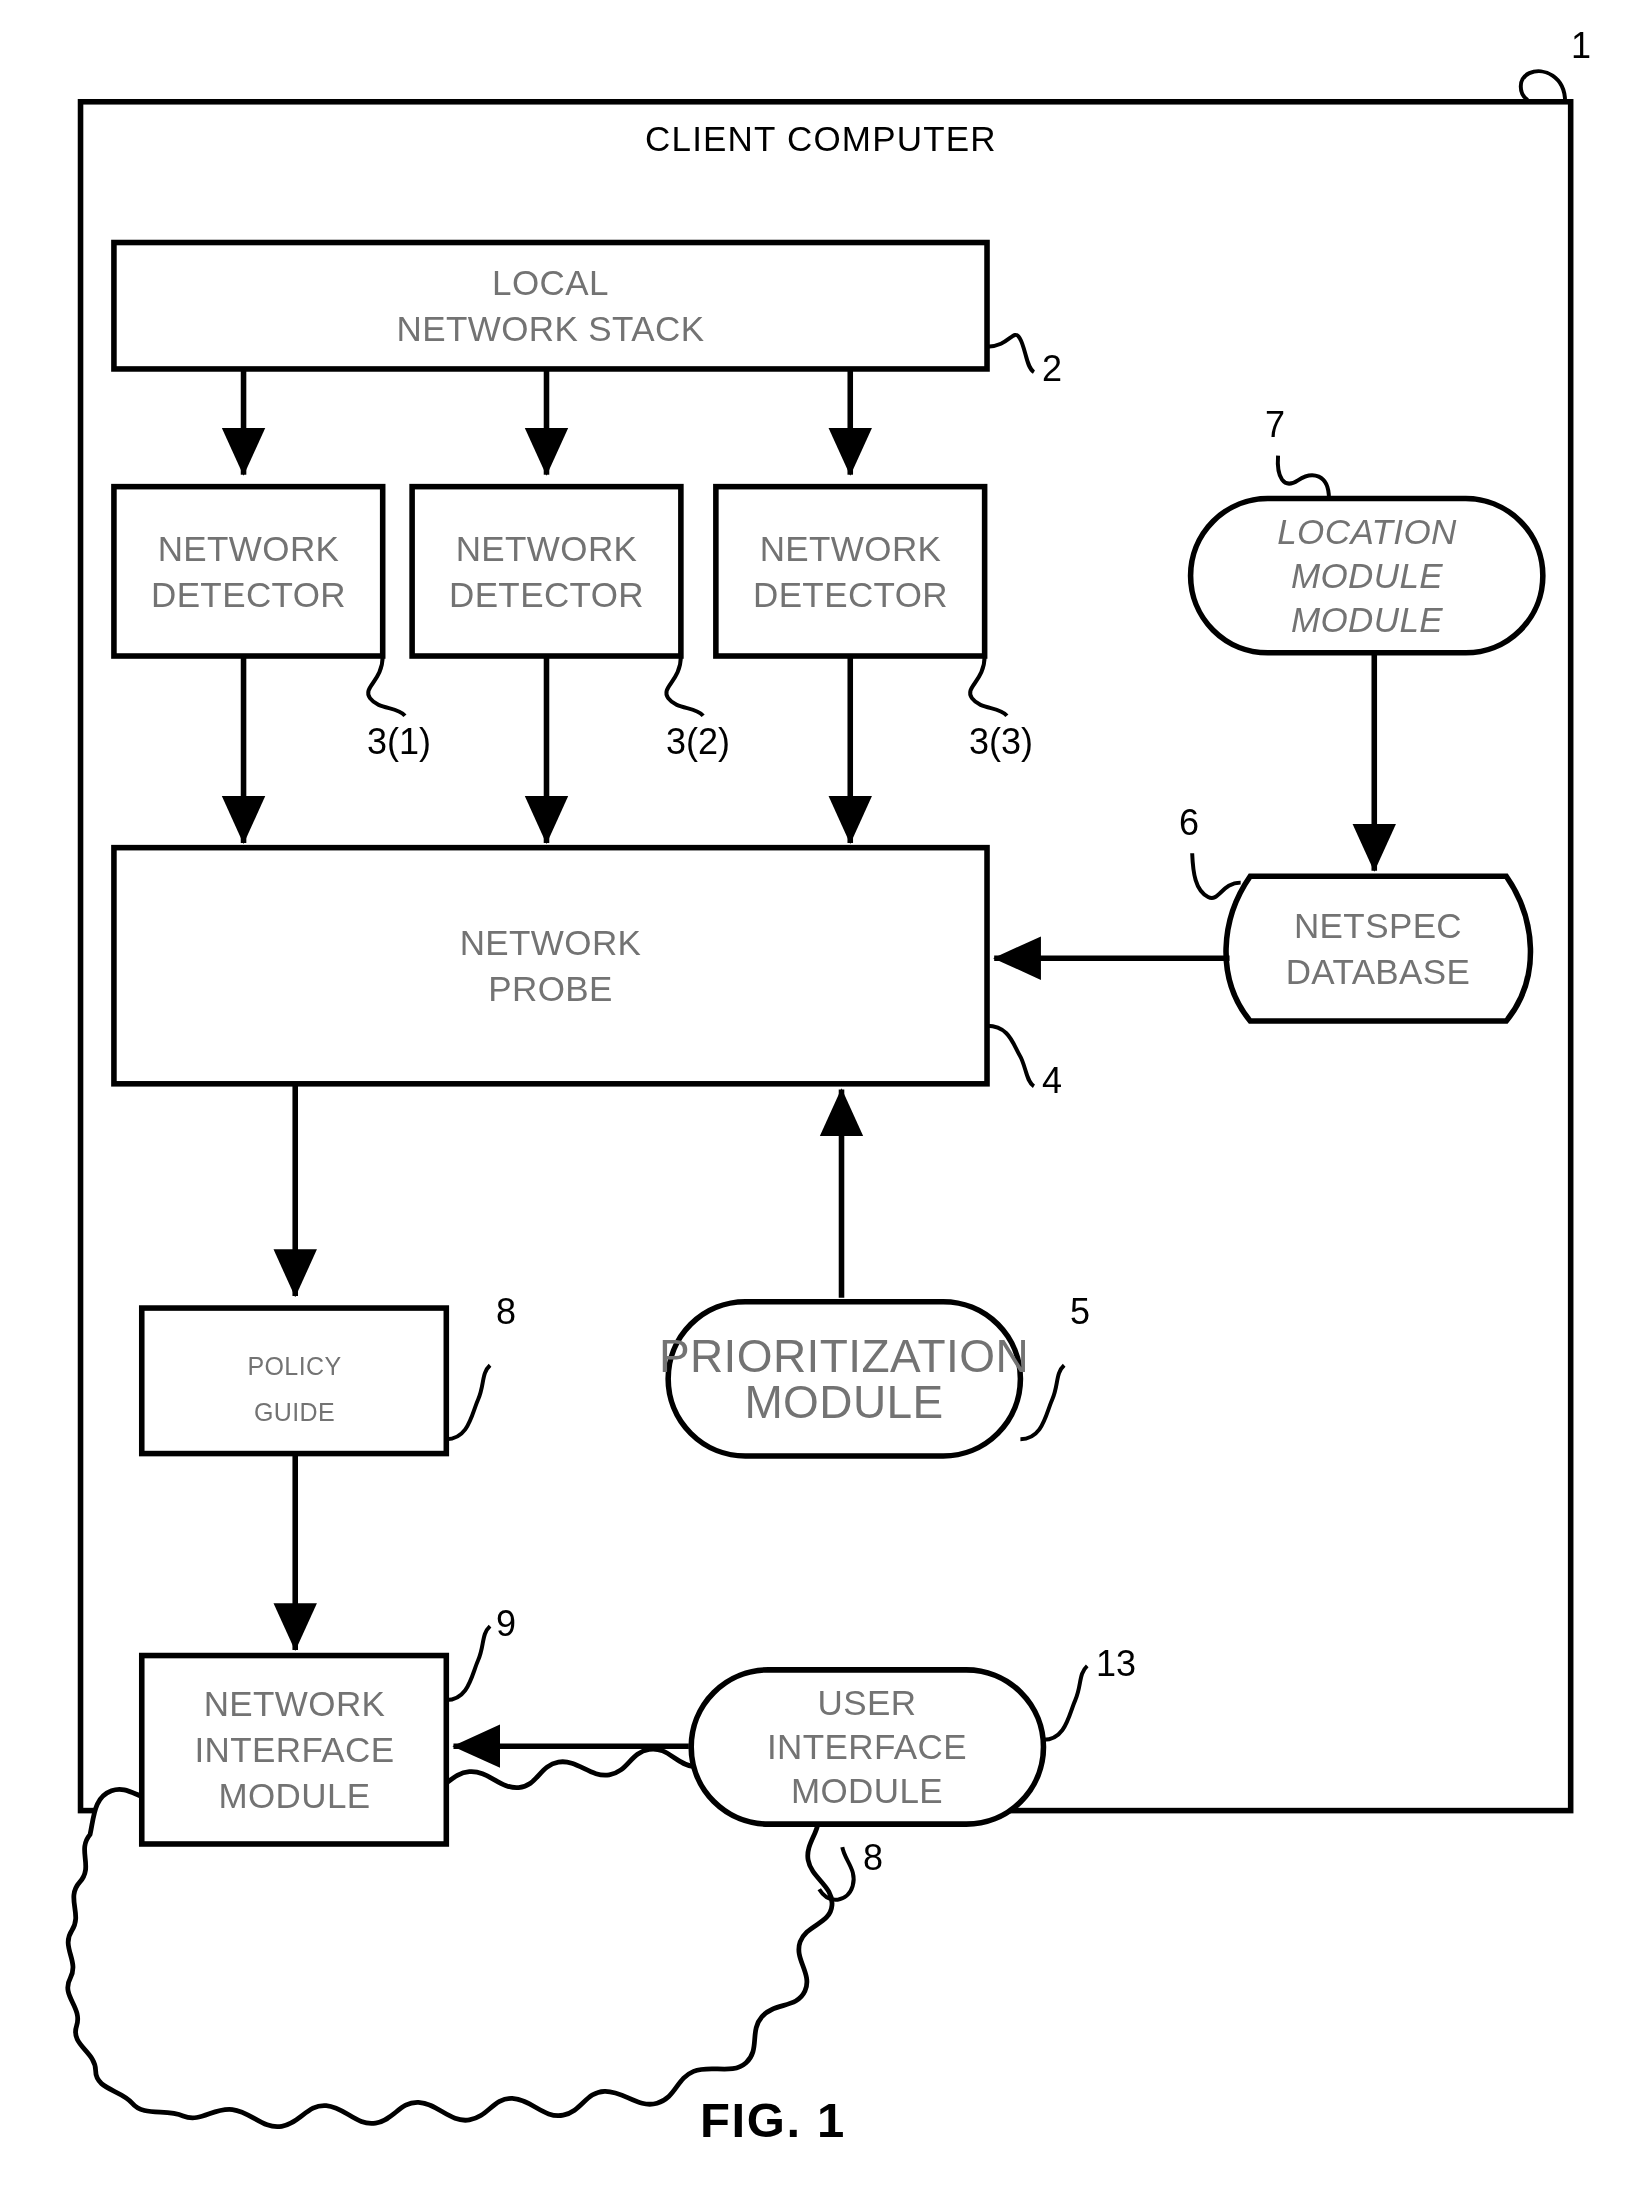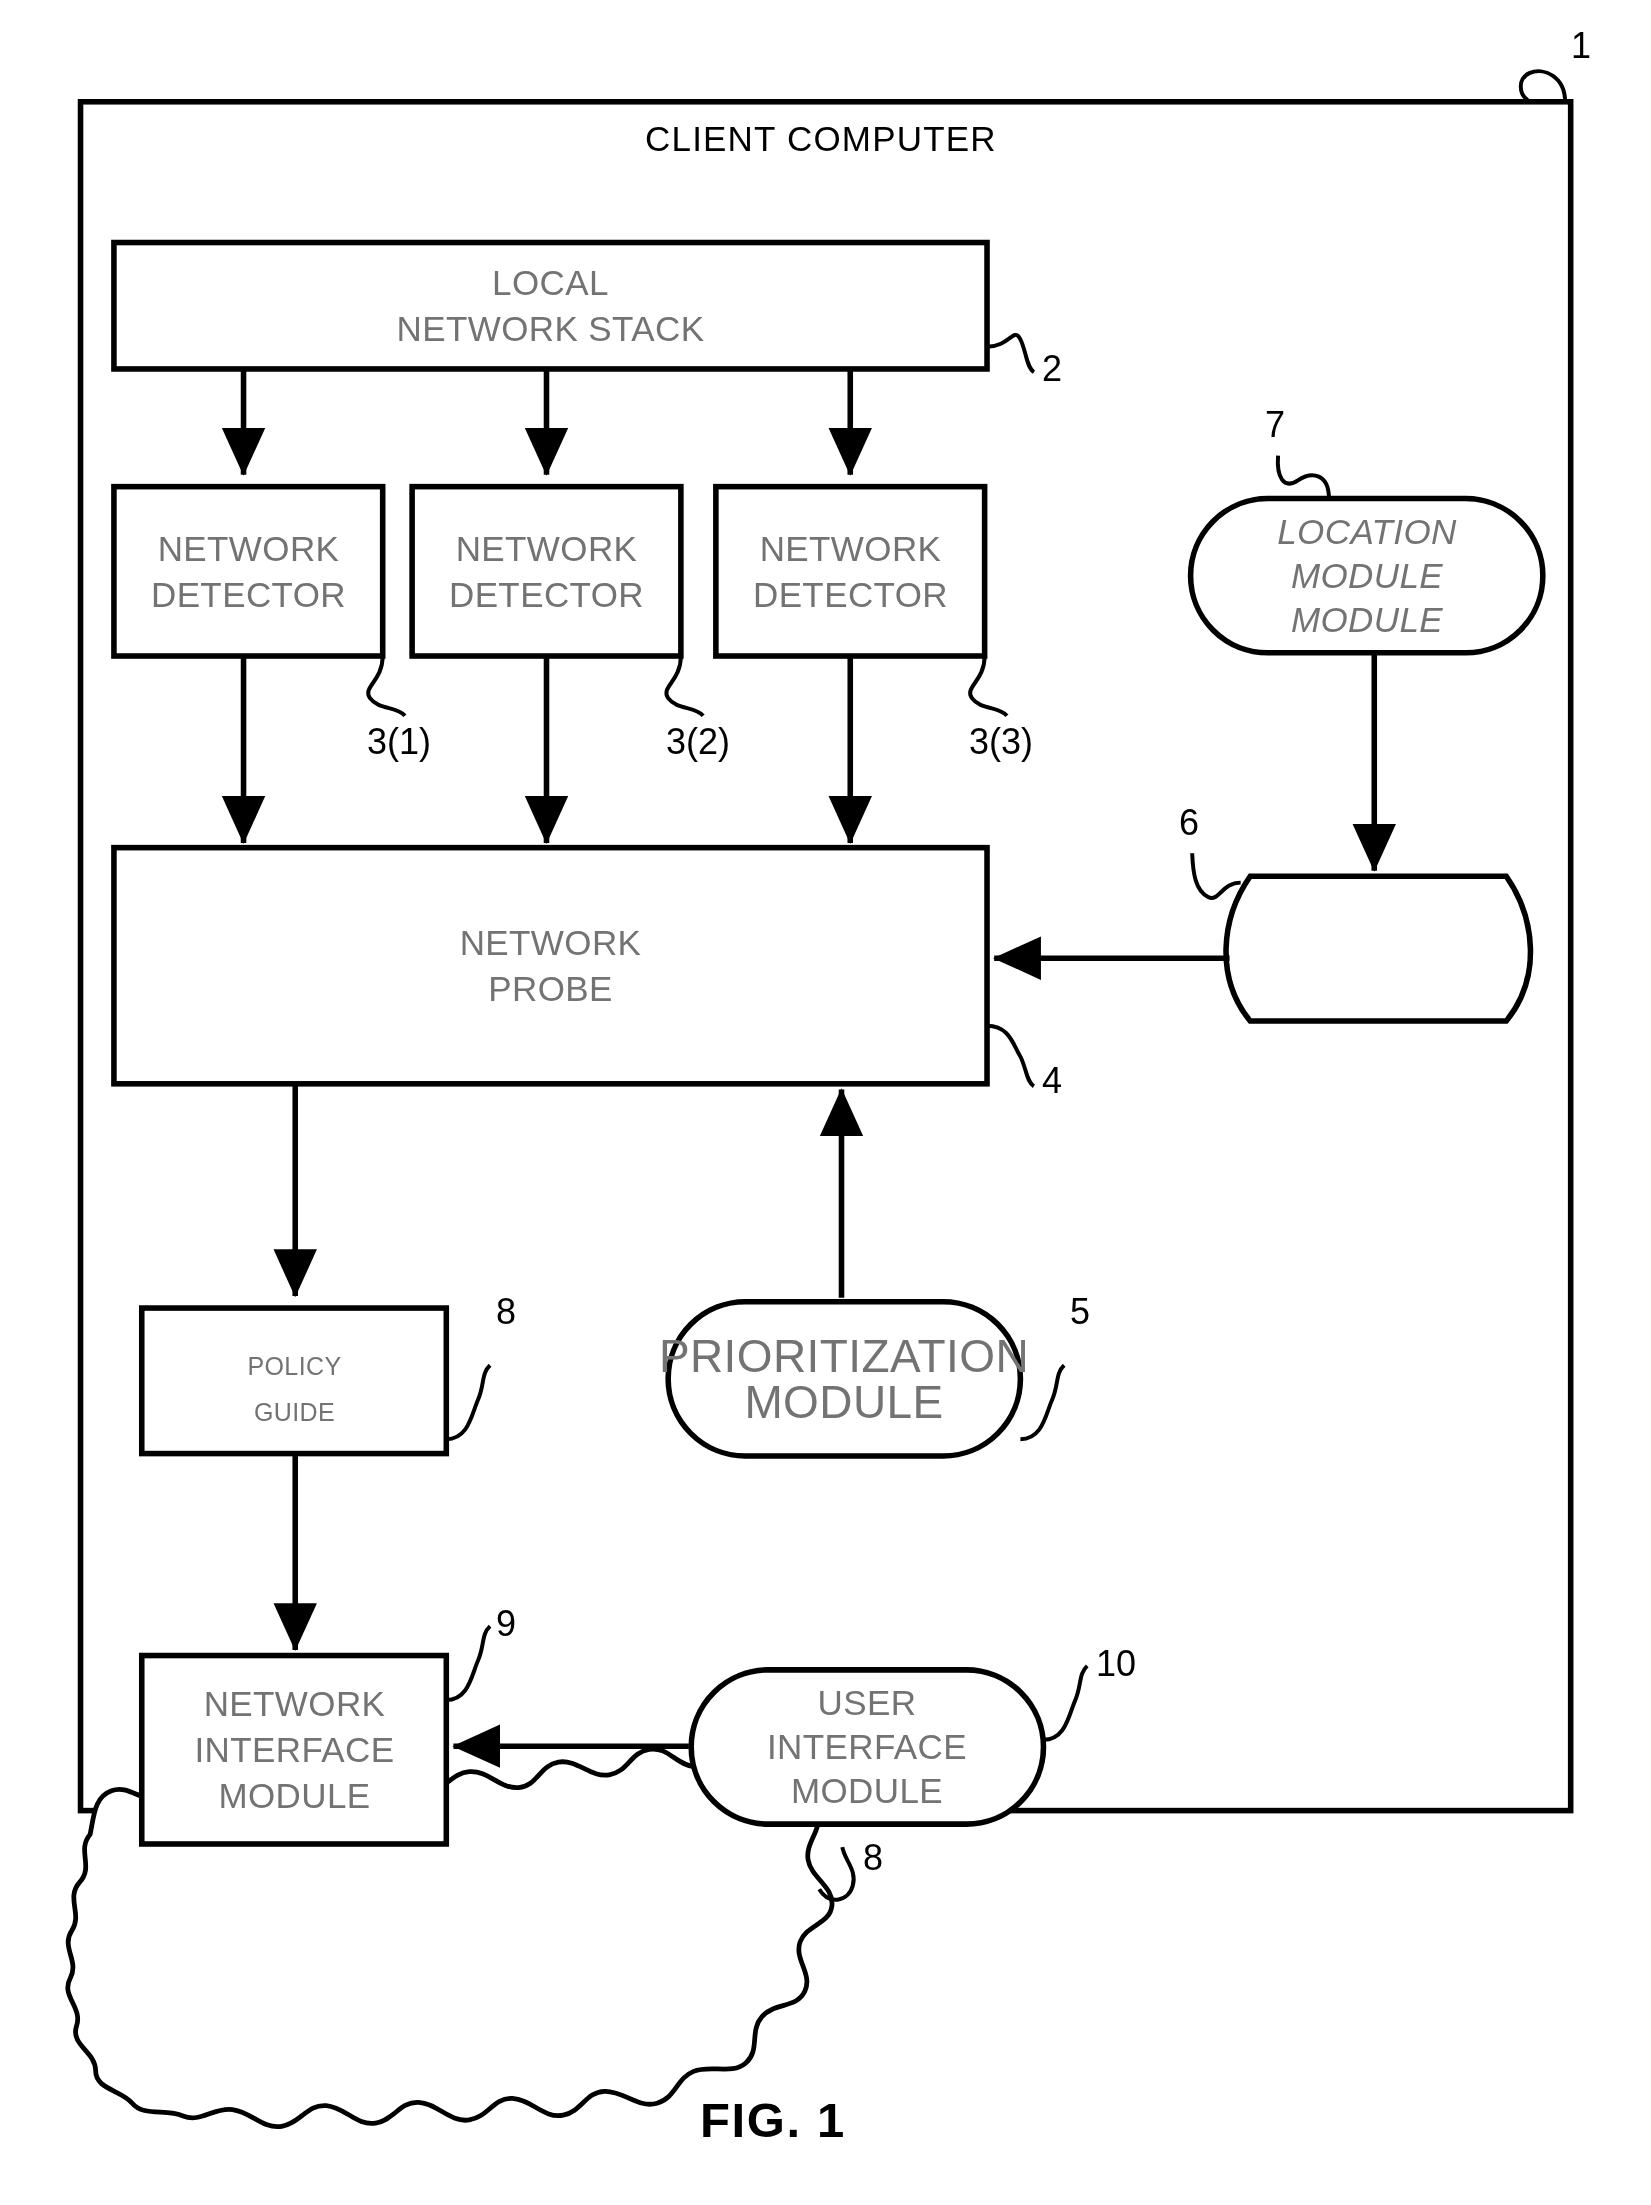--- a/index.html
+++ b/index.html
@@ -206,20 +206,24 @@
   <div class="ref-num" style="left:666px; top:721px;">3(2)</div>
   <div class="ref-num" style="left:969px; top:721px;">3(3)</div>
 
   <div class="node-label" style="left:1191px; top:499px; width:352px; height:154px; font-size:35px; line-height:44px;font-style:italic;">
     <span>LOCATION</span>
     <span>MODULE</span>
     <span>MODULE</span>
   </div>
   <div class="ref-num" style="left:1265px; top:404px;">7</div>
 
+  <div class="node-label" style="left:1215px; top:876px; width:326px; height:145px; font-size:35px; line-height:46px;">
+    <span>NETSPEC</span>
+    <span>DATABASE</span>
+  </div>
   <div class="ref-num" style="left:1179px; top:802px;">6</div>
 
   <div class="node-label" style="left:114px; top:848px; width:873px; height:236px; font-size:35px; line-height:46px;">
     <span>NETWORK</span>
     <span>PROBE</span>
   </div>
   <div class="ref-num" style="left:1042px; top:1060px;">4</div>
 
   <div class="node-label" style="left:142px; top:1316px; width:305px; height:146px; font-size:25px; line-height:46px;">
     <span>POLICY</span>
@@ -238,20 +242,20 @@
     <span>INTERFACE</span>
     <span>MODULE</span>
   </div>
   <div class="ref-num" style="left:496px; top:1603px;">9</div>
 
   <div class="node-label" style="left:691px; top:1670px; width:352px; height:154px; font-size:35px; line-height:44px;">
     <span>USER</span>
     <span>INTERFACE</span>
     <span>MODULE</span>
   </div>
-  <div class="ref-num" style="left:1096px; top:1643px;">10</div>
+  <div class="ref-num" style="left:1096px; top:1643px;">13</div>
 
   <div class="ref-num" style="left:863px; top:1837px;">8</div>
 
   <div class="fig-caption" style="left:700px; top:2092px;">FIG. 1</div>
 
 </div>
 
 
 </body></html>

